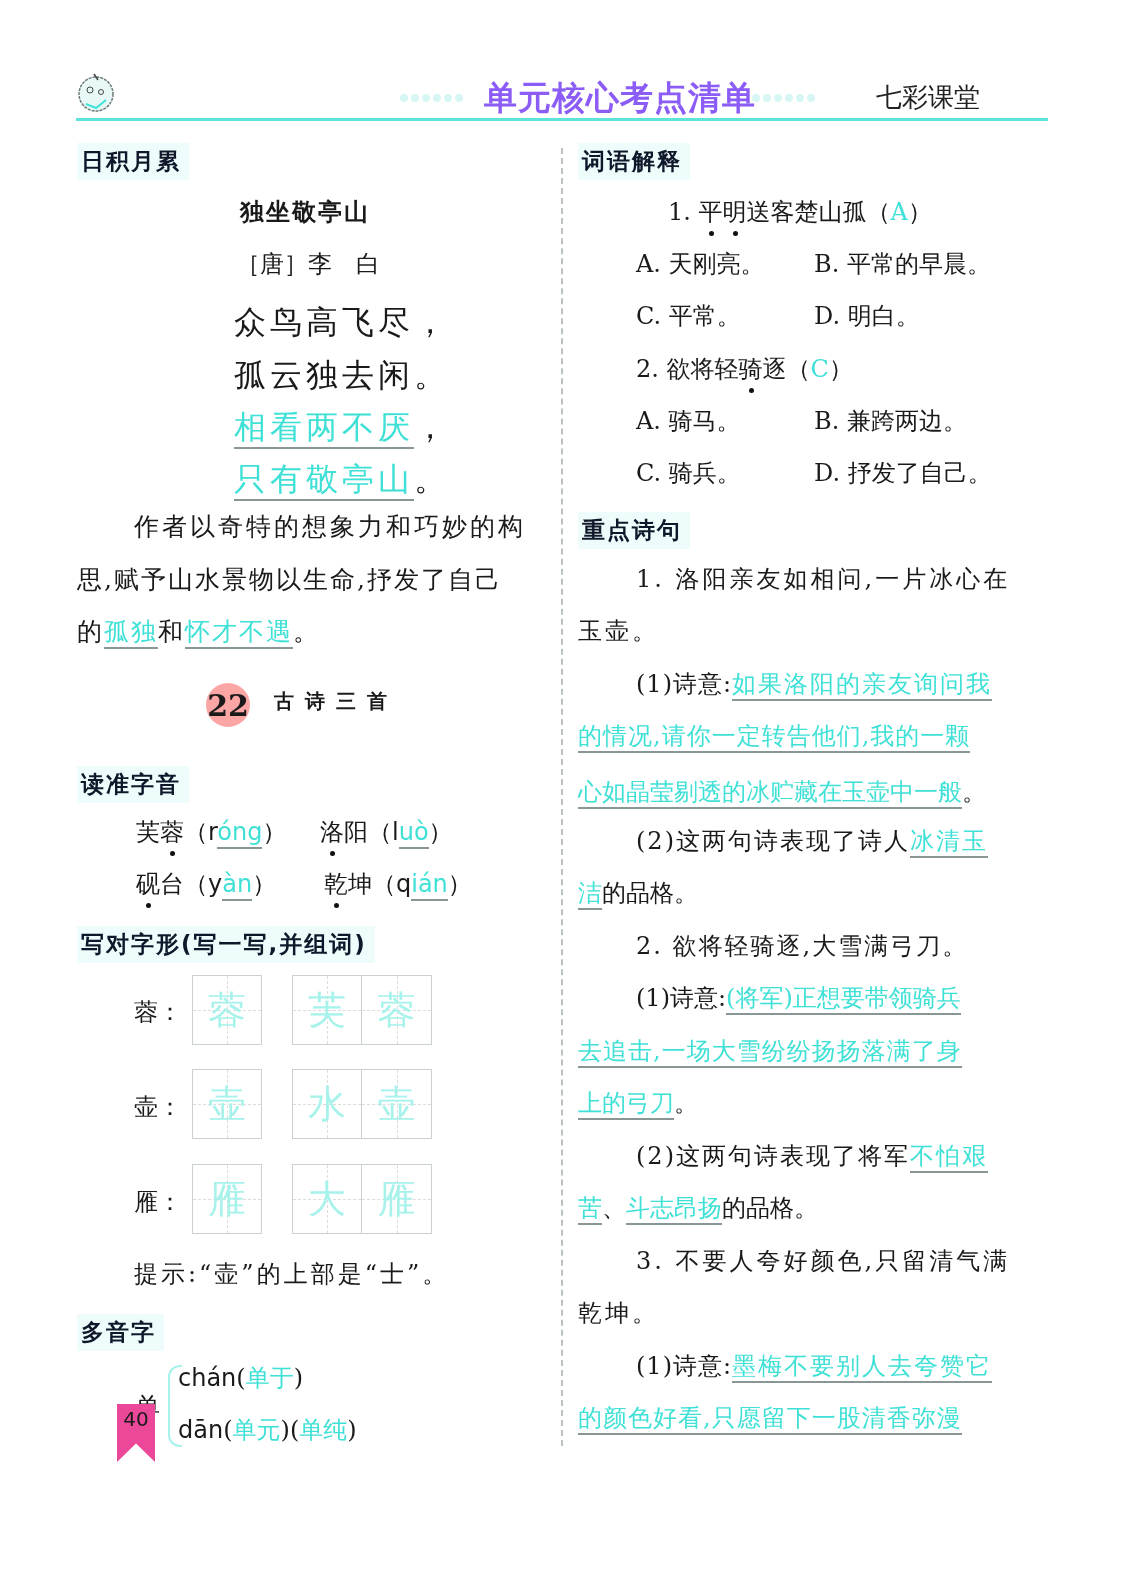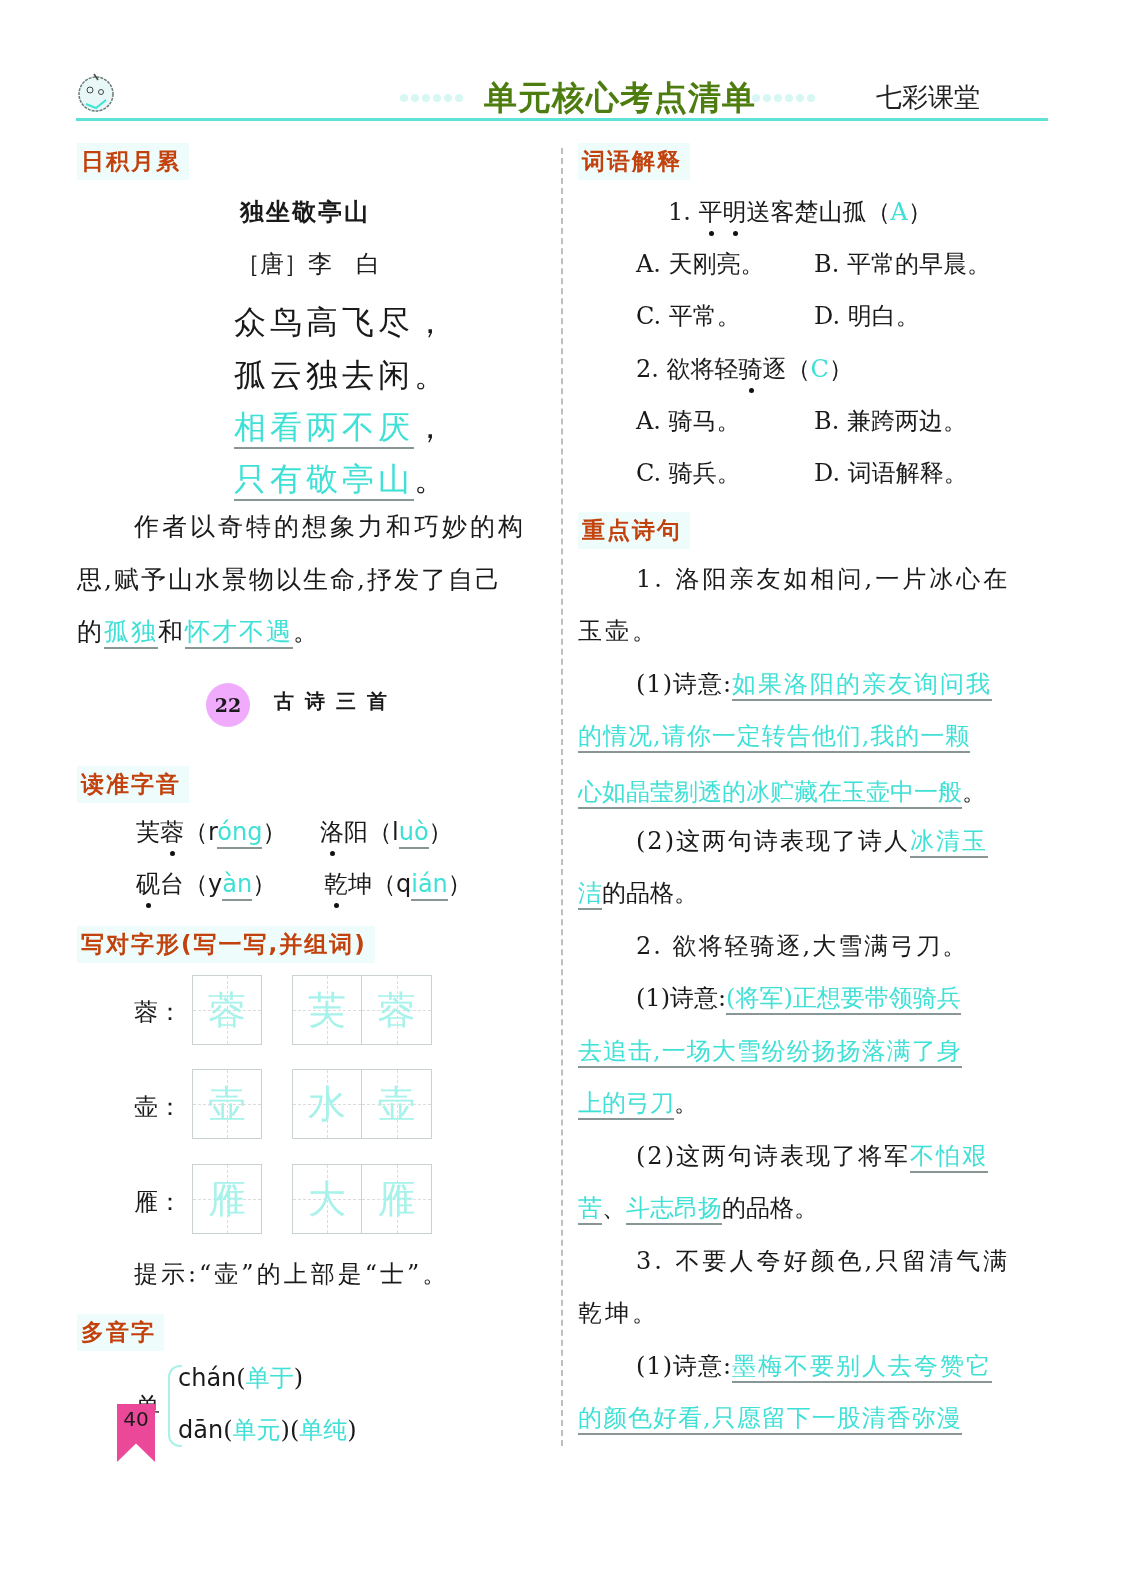--- a/index.html
+++ b/index.html
@@ -8,29 +8,29 @@
     font-family: "DejaVu Serif", "Liberation Serif", serif;
     color: #1a1a1a;
   }
   .abs { position: absolute; }
   .ans { color: #3fe0d6; }
   .ul { border-bottom: 2px solid #8a9596; padding-bottom: 1px; }
 
   
   .header-line { left: 76px; top: 118px; width: 972px; height: 3px; background: #5fe3d9; }
   .logo { left: 72px; top: 68px; width: 50px; height: 50px; }
-  .header-title { left: 484px; top: 76px; font-size: 33px; font-weight: bold; color: #4d7c0f; letter-spacing: 1px; font-family: "DejaVu Serif", serif; }
+  .header-title { left: 484px; top: 76px; font-size: 33px; font-weight: bold; color: #8b5cf6; letter-spacing: 1px; font-family: "DejaVu Serif", serif; }
   .dots { top: 94px; display: flex; gap: 3px; }
   .dot { width: 8px; height: 8px; border-radius: 50%; background: #d6f7f4; }
   .brand { left: 876px; top: 80px; font-size: 26px; color: #222; font-family: "DejaVu Sans", sans-serif; }
 
   
   .sec {
     background: #eefcfb; font-family: "DejaVu Sans", sans-serif; font-weight: bold;
-    font-size: 23px; padding: 3px 8px 3px 4px; letter-spacing: 2px; color: #c2410c;
+    font-size: 23px; padding: 3px 8px 3px 4px; letter-spacing: 2px; color: #0f172a;
   }
 
   .divider { left: 561px; top: 148px; height: 1298px; border-left: 2px dashed #b9c1c2; }
 
   .line { font-size: 24px; white-space: nowrap; }
   .poem { font-size: 32px; letter-spacing: 4px; }
 
   .grid { display: flex; position: absolute; }
   .cell {
     width: 70px; height: 70px; border: 1.5px solid #c9d1d2; position: relative; box-sizing: border-box;
@@ -38,21 +38,21 @@
     font-size: 38px; color: #a7f2ea; font-family: "DejaVu Serif", serif;
   }
   .cell + .cell { border-left: none; }
   .cell::before { content: ""; position: absolute; left: 50%; top: 0; bottom: 0; border-left: 1.5px dashed #dcdcdc; }
   .cell::after { content: ""; position: absolute; top: 50%; left: 0; right: 0; border-top: 1.5px dashed #dcdcdc; }
   .cell span { position: relative; z-index: 1; }
 
   .emph { position: relative; }
   .emph::after { content: ""; position: absolute; left: 50%; bottom: -10px; width: 5px; height: 5px; margin-left: -2px; border-radius: 50%; background: #111; }
 
-  .badge22 { left: 206px; top: 683px; width: 44px; height: 44px; border-radius: 50%; background: #f0abfc; font-weight: bold; font-size: 19px; display: flex; align-items: center; justify-content: center; font-family: "DejaVu Serif", serif; }
+  .badge22 { left: 206px; top: 683px; width: 44px; height: 44px; border-radius: 50%; background: #fca5a5; font-weight: bold; font-size: 30px; display: flex; align-items: center; justify-content: center; font-family: "DejaVu Serif", serif; }
 
   .pagenum { left: 117px; top: 1404px; width: 38px; height: 58px; background: #ec4899; clip-path: polygon(0 0, 100% 0, 100% 100%, 50% 68%, 0 100%); }
   .pagenum span { display: block; text-align: center; margin-top: 3px; font-family: "DejaVu Sans", sans-serif; font-size: 20px; }
 
   .brace { left: 168px; top: 1365px; width: 12px; height: 78px; border: 2px solid #a7f2ea; border-right: none; border-radius: 12px 0 0 12px; }
   .sans { font-family: "DejaVu Sans", sans-serif; }
 </style>
 </head>
 <body>
 
@@ -195,21 +195,21 @@
 <div class="abs line" style="left:636px; top:300px;">C. 平常。</div>
 <div class="abs line" style="left:814px; top:300px;">D. 明白。</div>
 
 <div class="abs line" style="left:636px; top:353px;">
   <span>2.</span>
   <span>欲将轻</span><span class="emph">骑</span><span>逐（</span><span class="ans">C</span><span>）</span>
 </div>
 <div class="abs line" style="left:636px; top:405px;">A. 骑马。</div>
 <div class="abs line" style="left:814px; top:405px;">B. 兼跨两边。</div>
 <div class="abs line" style="left:636px; top:457px;">C. 骑兵。</div>
-<div class="abs line" style="left:814px; top:457px;">D. 词语解释。</div>
+<div class="abs line" style="left:814px; top:457px;">D. 抒发了自己。</div>
 
 <div class="abs sec" style="left:578px; top:512px;">重点诗句</div>
 
 <div class="abs line" style="left:636px; top:563px; letter-spacing:3px;">1. 洛阳亲友如相问,一片冰心在</div>
 <div class="abs line" style="left:578px; top:615px; letter-spacing:3px;font-family:Liberation Serif, serif;">玉壶。</div>
 <div class="abs line" style="left:636px; top:668px; letter-spacing:1px;">
   <span>(1)诗意:</span><span class="ans ul" style="letter-spacing:2px;">如果洛阳的亲友询问我</span>
 </div>
 <div class="abs line" style="left:578px; top:720px;"><span class="ans ul" style="letter-spacing:1px;">的情况,请你一定转告他们,我的一颗</span></div>
 <div class="abs line" style="left:578px; top:776px;"><span class="ans ul">心如晶莹剔透的冰贮藏在玉壶中一般</span><span>。</span></div>

